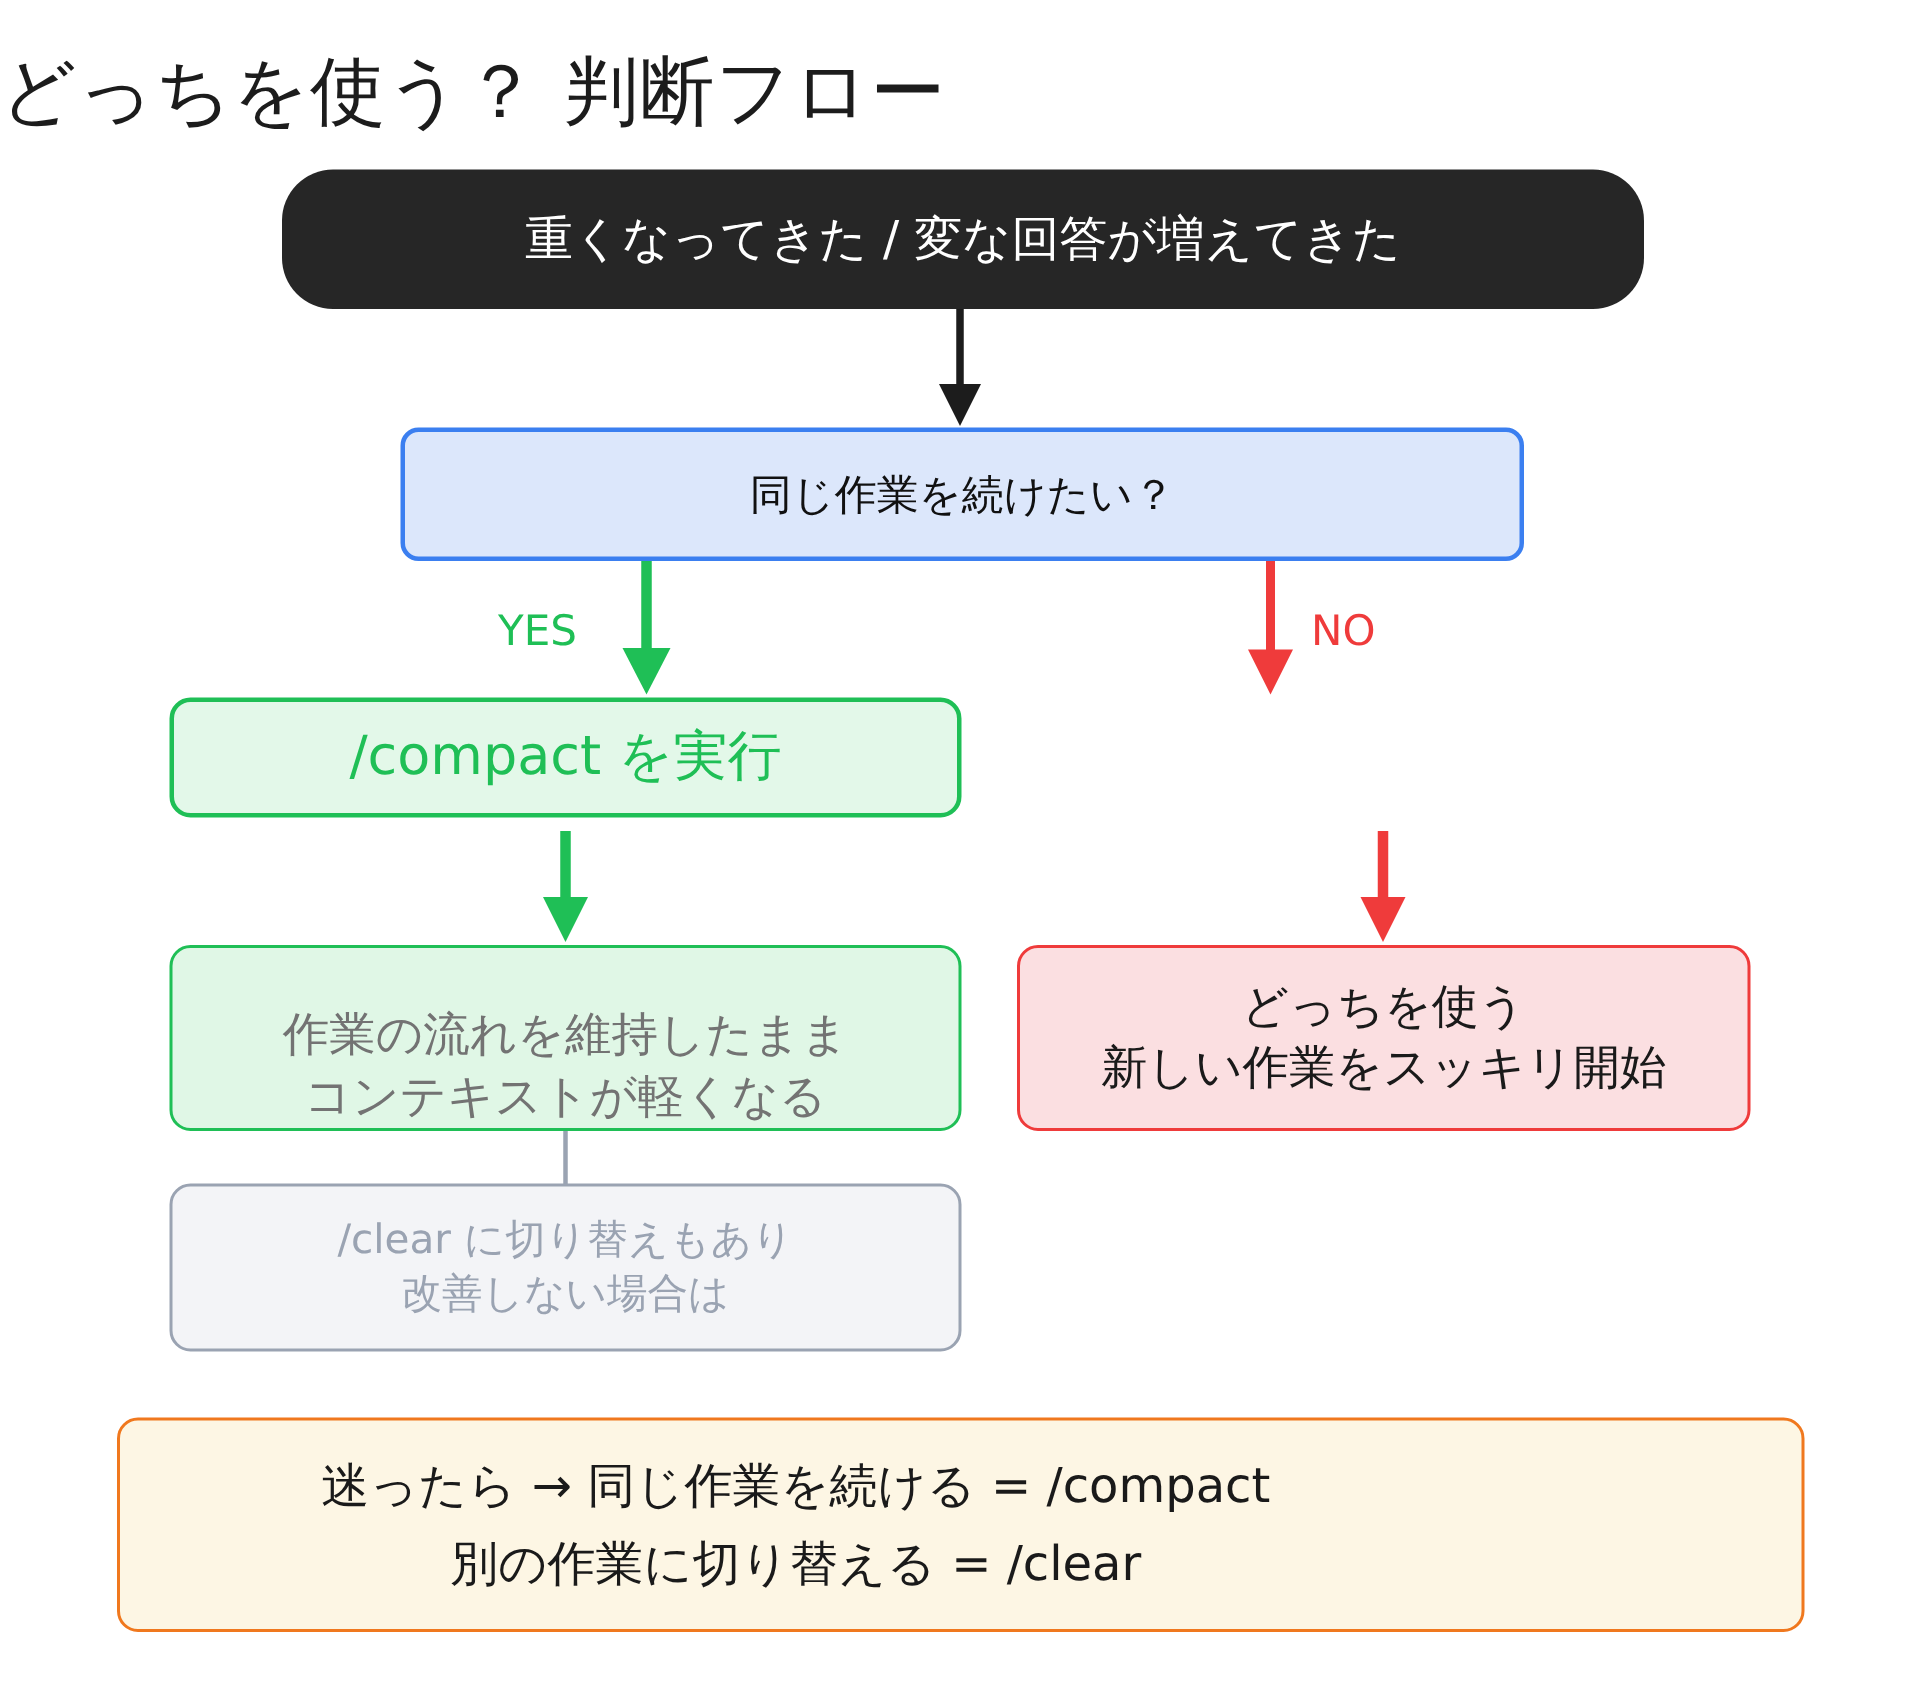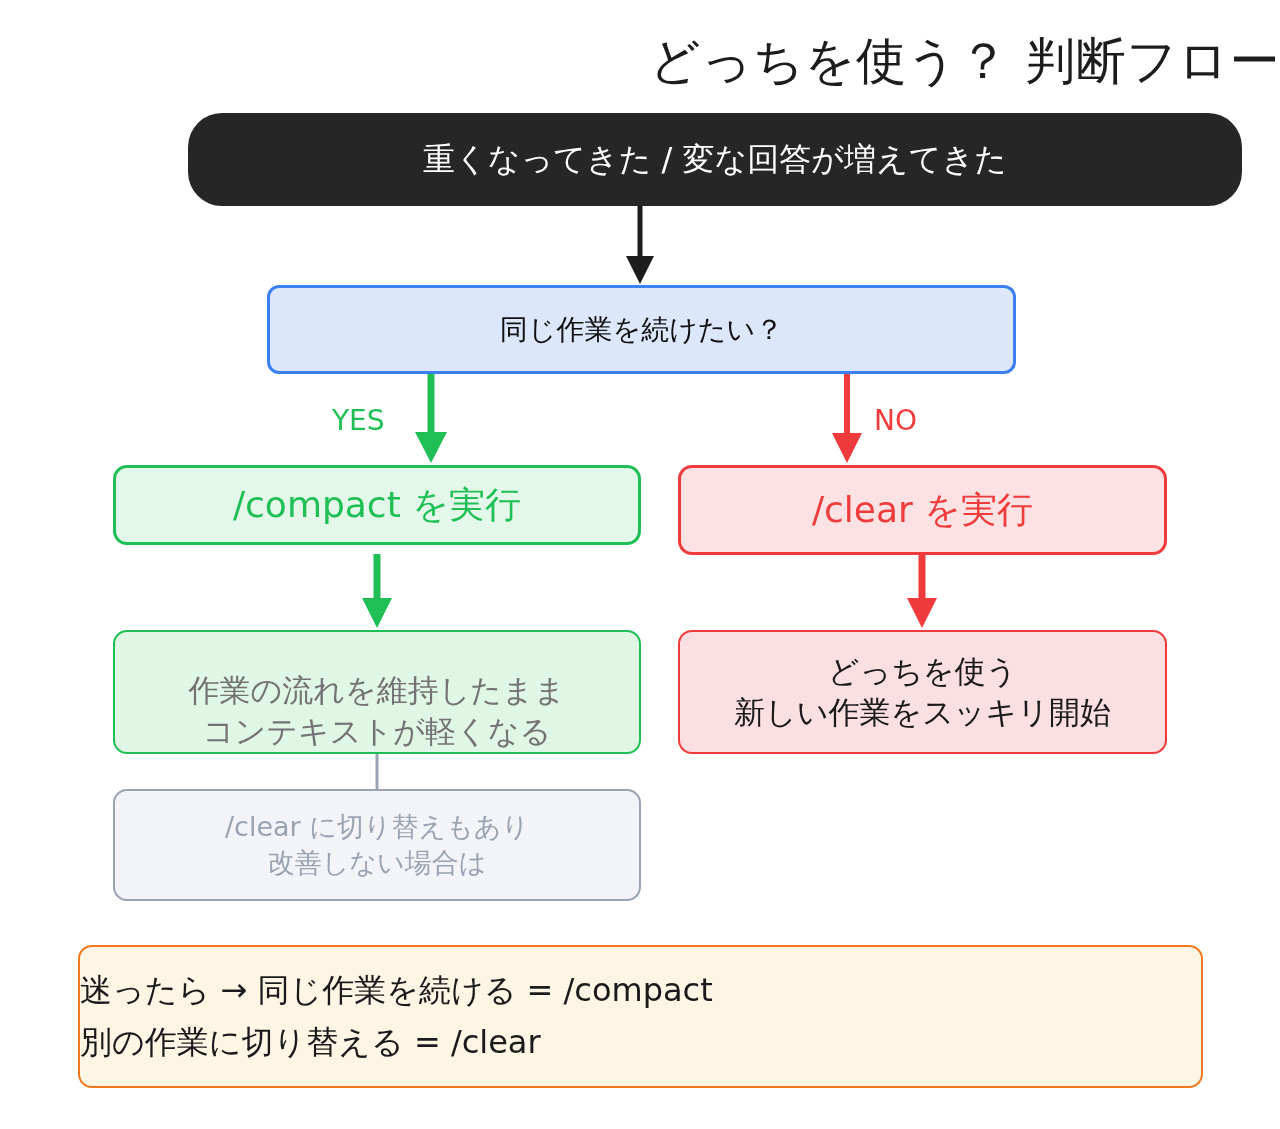--- a/index.html
+++ b/index.html
@@ -18,21 +18,21 @@
     width: 1280px;
     height: 1129px;
     background: #ffffff;
   }
 
   .title {
     position: absolute;
     left: 0;
     top: 28px;
     width: 1280px;
-    text-align: right;
+    text-align: left;
     font-size: 50px;
     color: #1c1c1c;
     letter-spacing: 0.5px;
     white-space: nowrap;
   }
 
   .node {
     position: absolute;
     box-sizing: border-box;
     display: flex;
@@ -40,21 +40,21 @@
     align-items: center;
     justify-content: center;
     text-align: center;
     line-height: 1.33;
   }
 
   
   .node-start {
     left: 188px;
     top: 113px;
-    width: 1054px;
+    width: 908px;
     height: 93px;
     background: #262626;
     border-radius: 34px;
     color: #ffffff;
     font-size: 32px;
   }
 
   
   .node-decision {
     left: 267px;
@@ -139,21 +139,21 @@
     background: #fdf6e4;
     border: 2px solid #f0781e;
     border-radius: 14px;
     color: #1a1a1a;
     font-size: 32px;
     justify-content: center;
     align-items: stretch;
   }
   .summary-line {
     display: block;
-    text-align: left;
+    text-align: center;
     padding-right: 220px;
     line-height: 1.6;
   }
 
   
   .edge-label {
     position: absolute;
     font-size: 28px;
     white-space: nowrap;
     text-align: center;
@@ -208,23 +208,20 @@
     <span>同じ作業を続けたい？</span>
   </div>
 
   <div class="edge-label label-yes">YES</div>
   <div class="edge-label label-no">NO</div>
 
   <div class="node node-green">
     <span>/compact を実行</span>
   </div>
 
-  <div class="node node-red">
-    <span>/clear を実行</span>
-  </div>
 
   <div class="node node-green-result">
     <span>作業の流れを維持したまま</span>
     <span>コンテキストが軽くなる</span>
   </div>
 
   <div class="node node-red-result">
     <span>どっちを使う</span>
     <span>新しい作業をスッキリ開始</span>
   </div>

